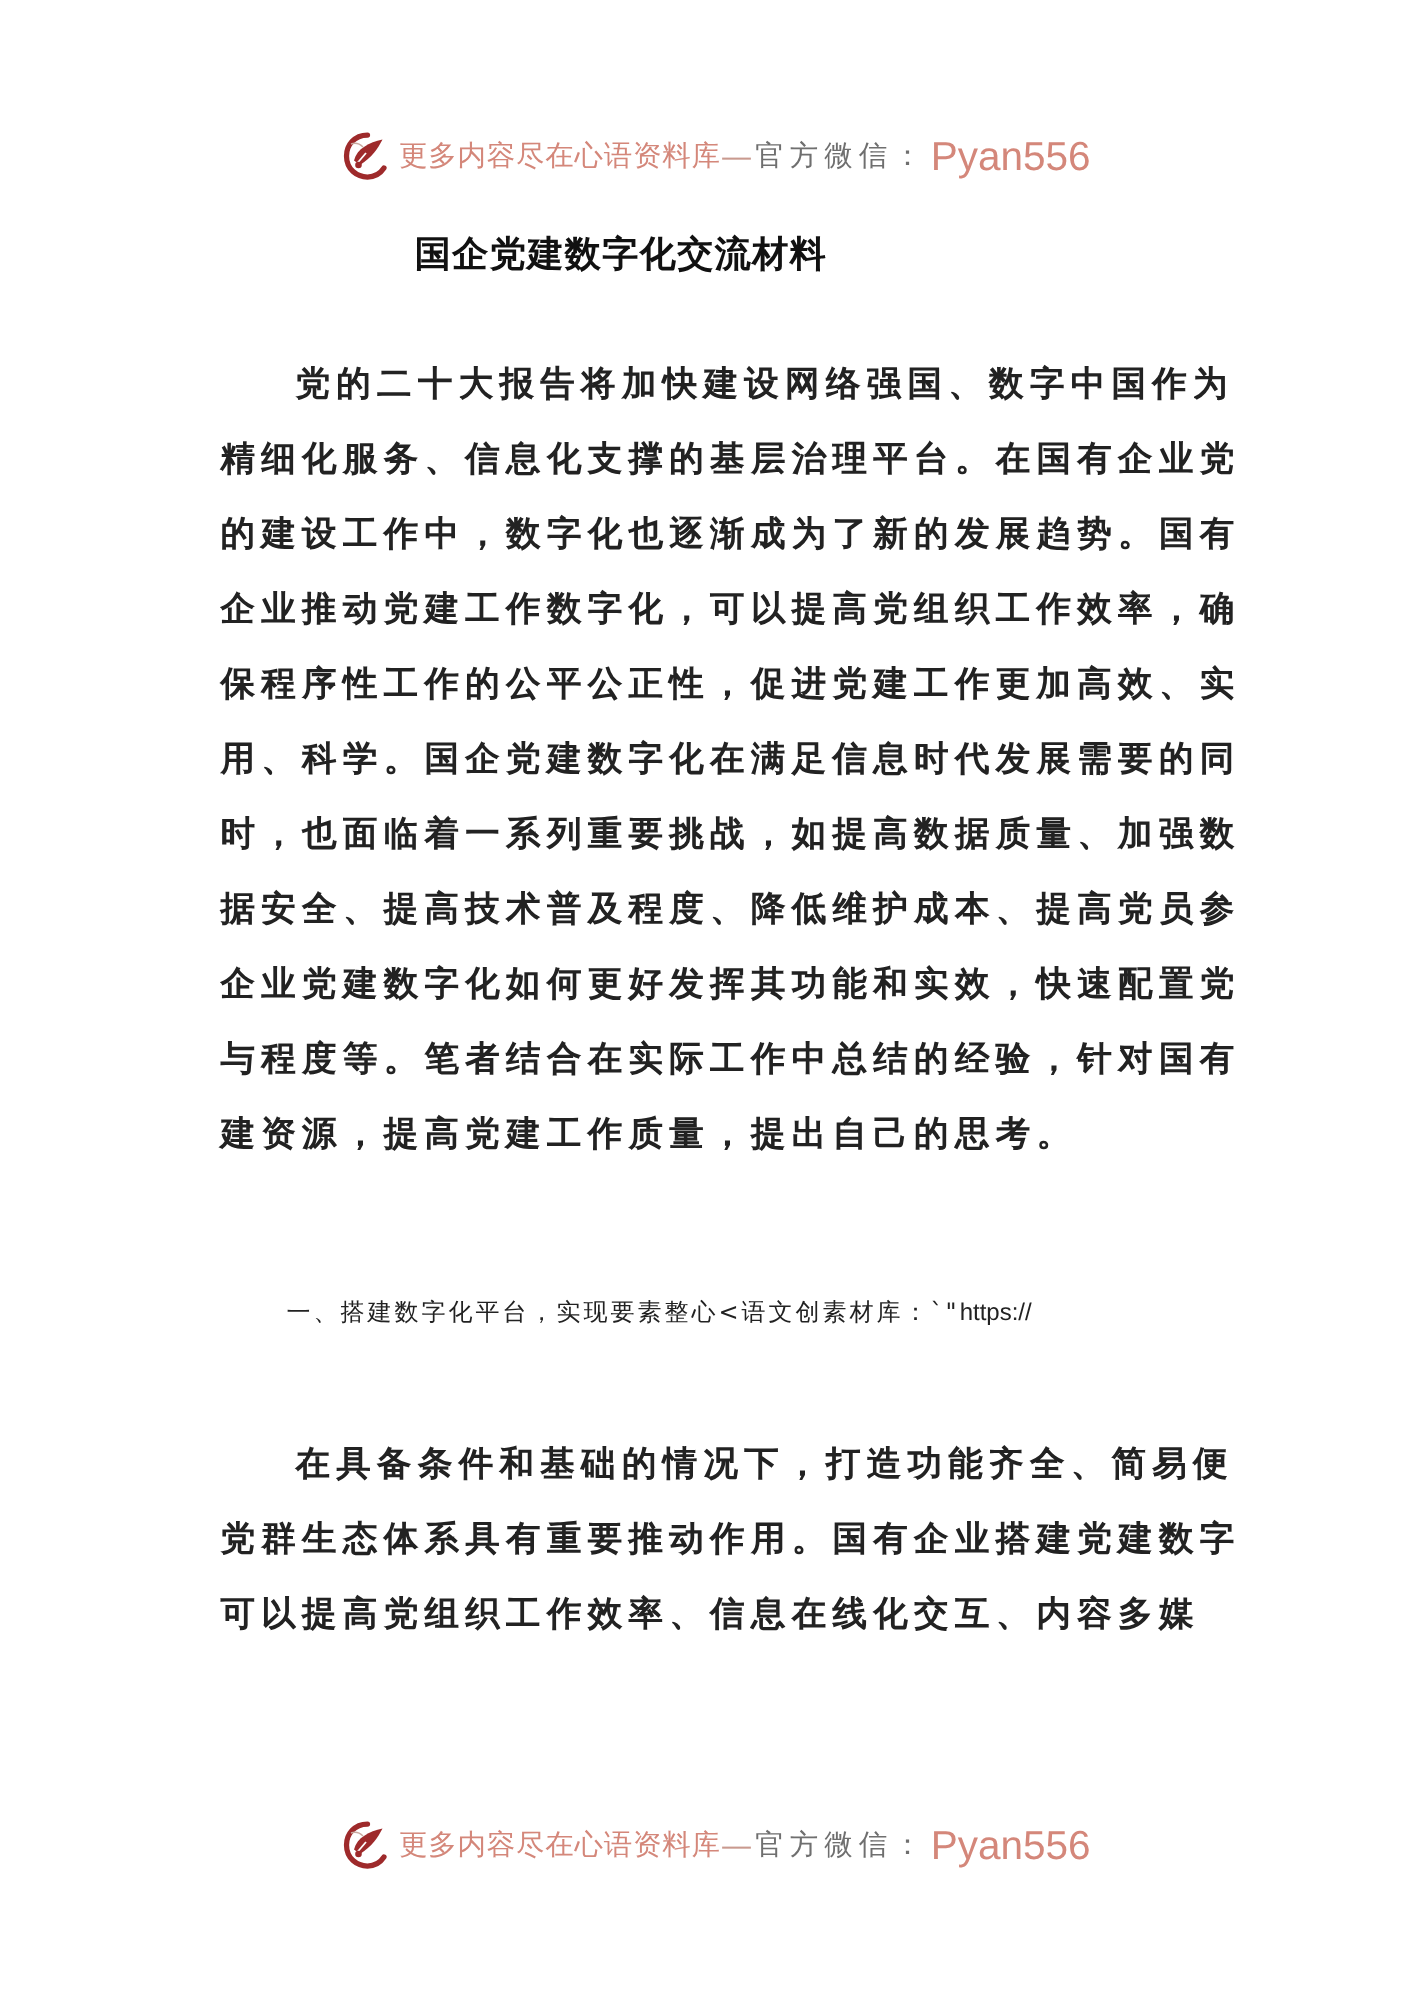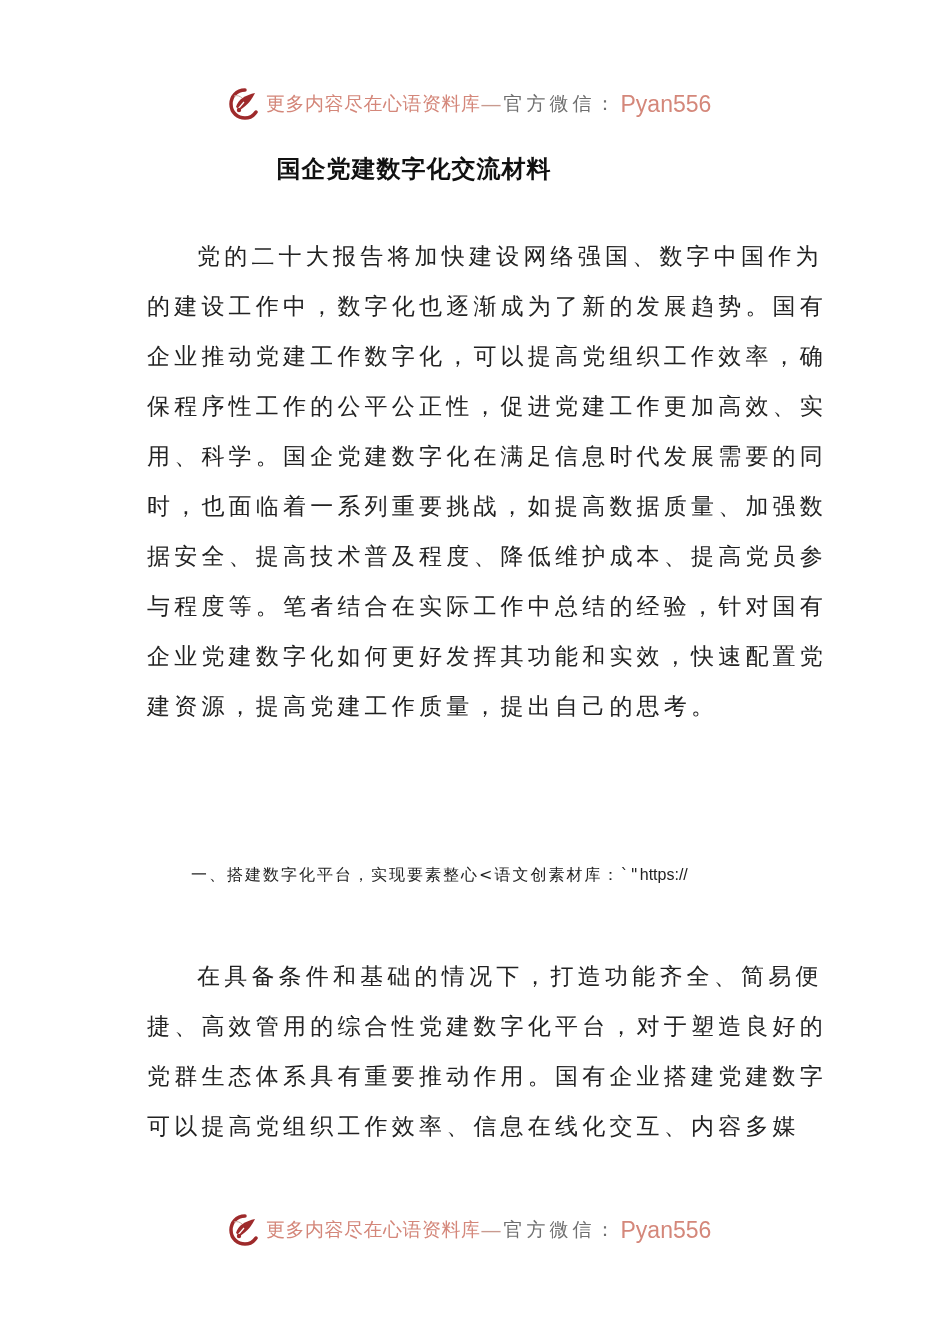--- a/index.html
+++ b/index.html
@@ -45,21 +45,21 @@
     .wm-gray {
       font-family: "DejaVu Serif", "Liberation Serif", serif;
       color: #6f6f6f;
       font-size: 19px;
       letter-spacing: 4px;
       margin-left: 2px;
     }
     .wm-id {
       font-family: "Liberation Sans", "DejaVu Sans", sans-serif;
       color: #d4877a;
-      font-size: 23px;
+      font-size: 27px;
       margin-left: 2px;
     }
     .doc-title {
       position: absolute;
       top: 153px;
       left: 0;
       width: 828px;
       text-align: center;
       font-family: "DejaVu Sans", sans-serif;
       font-size: 24px;
@@ -74,20 +74,21 @@
       font-family: "DejaVu Sans", sans-serif;
       font-size: 23px;
       color: #222;
       letter-spacing: 4.2px;
     }
     .para .line {
       display: block;
       height: 50px;
       line-height: 50px;
       white-space: nowrap;
+      font-weight: bold;
     }
     .para .line.indent { padding-left: 50px; }
     .p1 { top: 231px; }
     .p3 { top: 951px; }
     .section-heading {
       position: absolute;
       left: 147px;
       top: 862px;
       width: 660px;
       font-family: "DejaVu Sans", sans-serif;
@@ -116,38 +117,38 @@
   <span class="wm-red">更多内容尽在心语资料库</span>
   <span class="wm-dash">—</span>
   <span class="wm-gray">官方微信：</span>
   <span class="wm-id">Pyan556</span>
 </div>
 
 <div class="doc-title">国企党建数字化交流材料</div>
 
 <div class="para p1">
   <span class="line indent">党的二十大报告将加快建设网络强国、数字中国作为</span>
+  <span class="line">精细化服务、信息化支撑的基层治理平台。在国有企业党</span>
   <span class="line">的建设工作中，数字化也逐渐成为了新的发展趋势。国有</span>
   <span class="line">企业推动党建工作数字化，可以提高党组织工作效率，确</span>
   <span class="line">保程序性工作的公平公正性，促进党建工作更加高效、实</span>
   <span class="line">用、科学。国企党建数字化在满足信息时代发展需要的同</span>
   <span class="line">时，也面临着一系列重要挑战，如提高数据质量、加强数</span>
   <span class="line">据安全、提高技术普及程度、降低维护成本、提高党员参</span>
+  <span class="line">企业党建数字化如何更好发挥其功能和实效，快速配置党</span>
   <span class="line">与程度等。笔者结合在实际工作中总结的经验，针对国有</span>
-  <span class="line">企业党建数字化如何更好发挥其功能和实效，快速配置党</span>
   <span class="line">建资源，提高党建工作质量，提出自己的思考。</span>
 </div>
 
 <div class="section-heading">
   <span class="line indent"><span>一、搭建数字化平台，实现要素整心&lt;语文创素材库：`"</span><span class="url">https://</span></span>
 </div>
 
 <div class="para p3">
   <span class="line indent">在具备条件和基础的情况下，打造功能齐全、简易便</span>
-  <span class="line">捷、高效管用的综合性党建数字化平台，对于塑造良好的</span>
   <span class="line">党群生态体系具有重要推动作用。国有企业搭建党建数字</span>
   <span class="line">可以提高党组织工作效率、信息在线化交互、内容多媒</span>
 </div>
 
 <div class="watermark bottom">
   <svg class="wm-logo" viewBox="0 0 34 34">
     <path d="M17 3 C8 3 3 10 3 17 C3 26 10 31 17 31 C22 31 26 28 28 25" fill="none" stroke="#9e2a2b" stroke-width="3.5" stroke-linecap="round"></path>
     <path d="M8 20 C10 12 18 8 27 6 C24 12 20 18 12 23 Z" fill="#9e2a2b"></path>
     <path d="M10 22 L16 15" stroke="#fff" stroke-width="1.2"></path>
     <circle cx="11" cy="23" r="2.2" fill="#9e2a2b"></circle>

